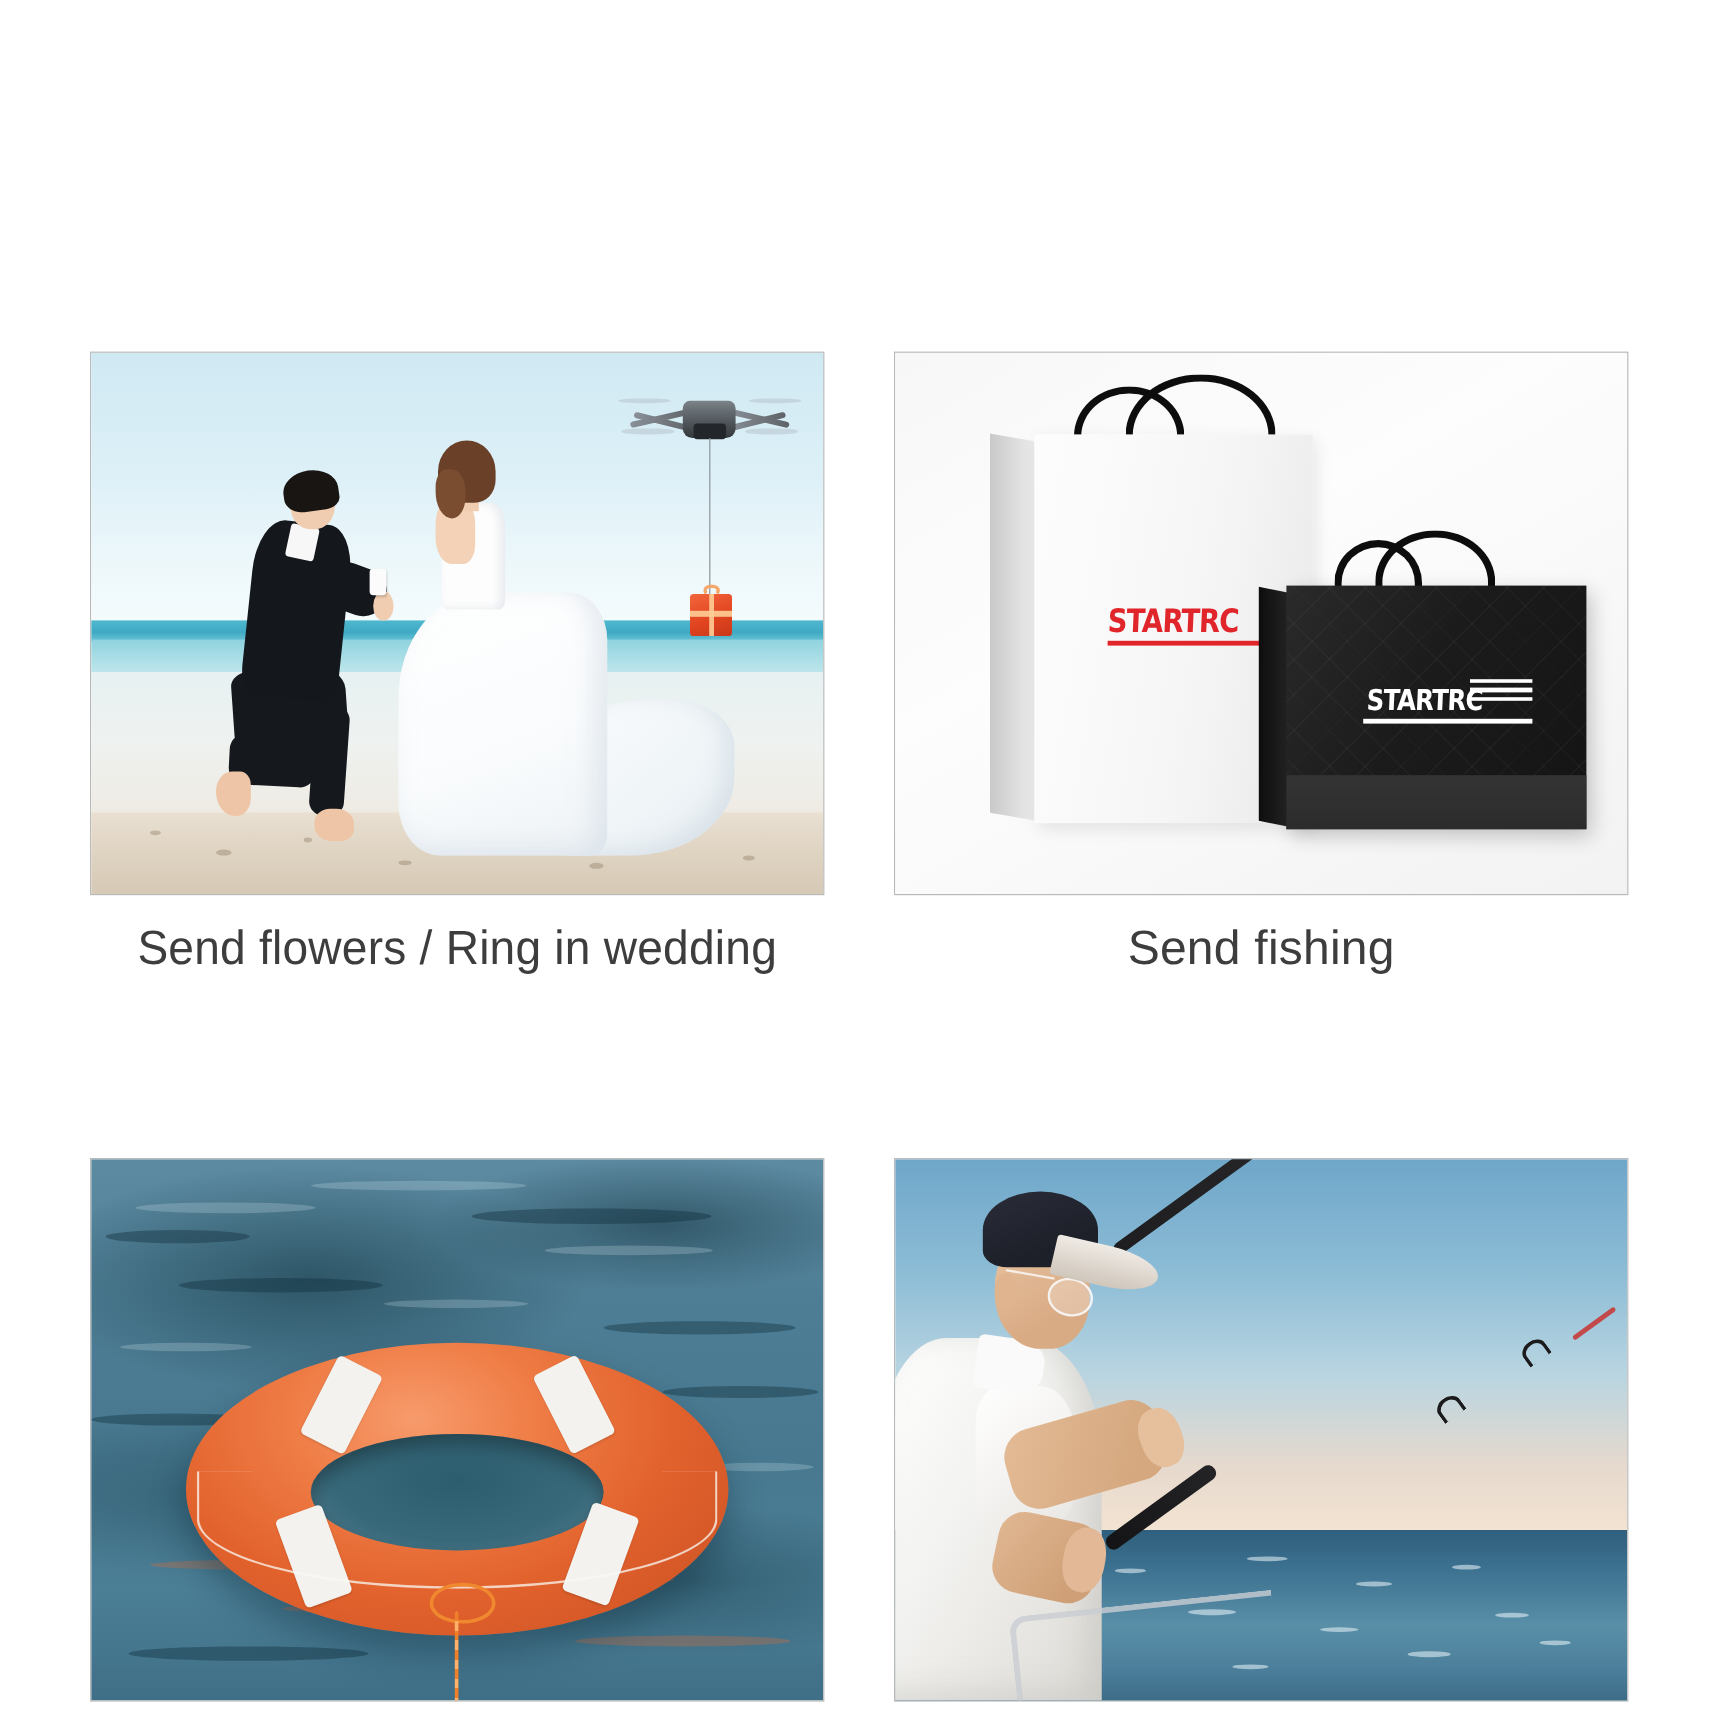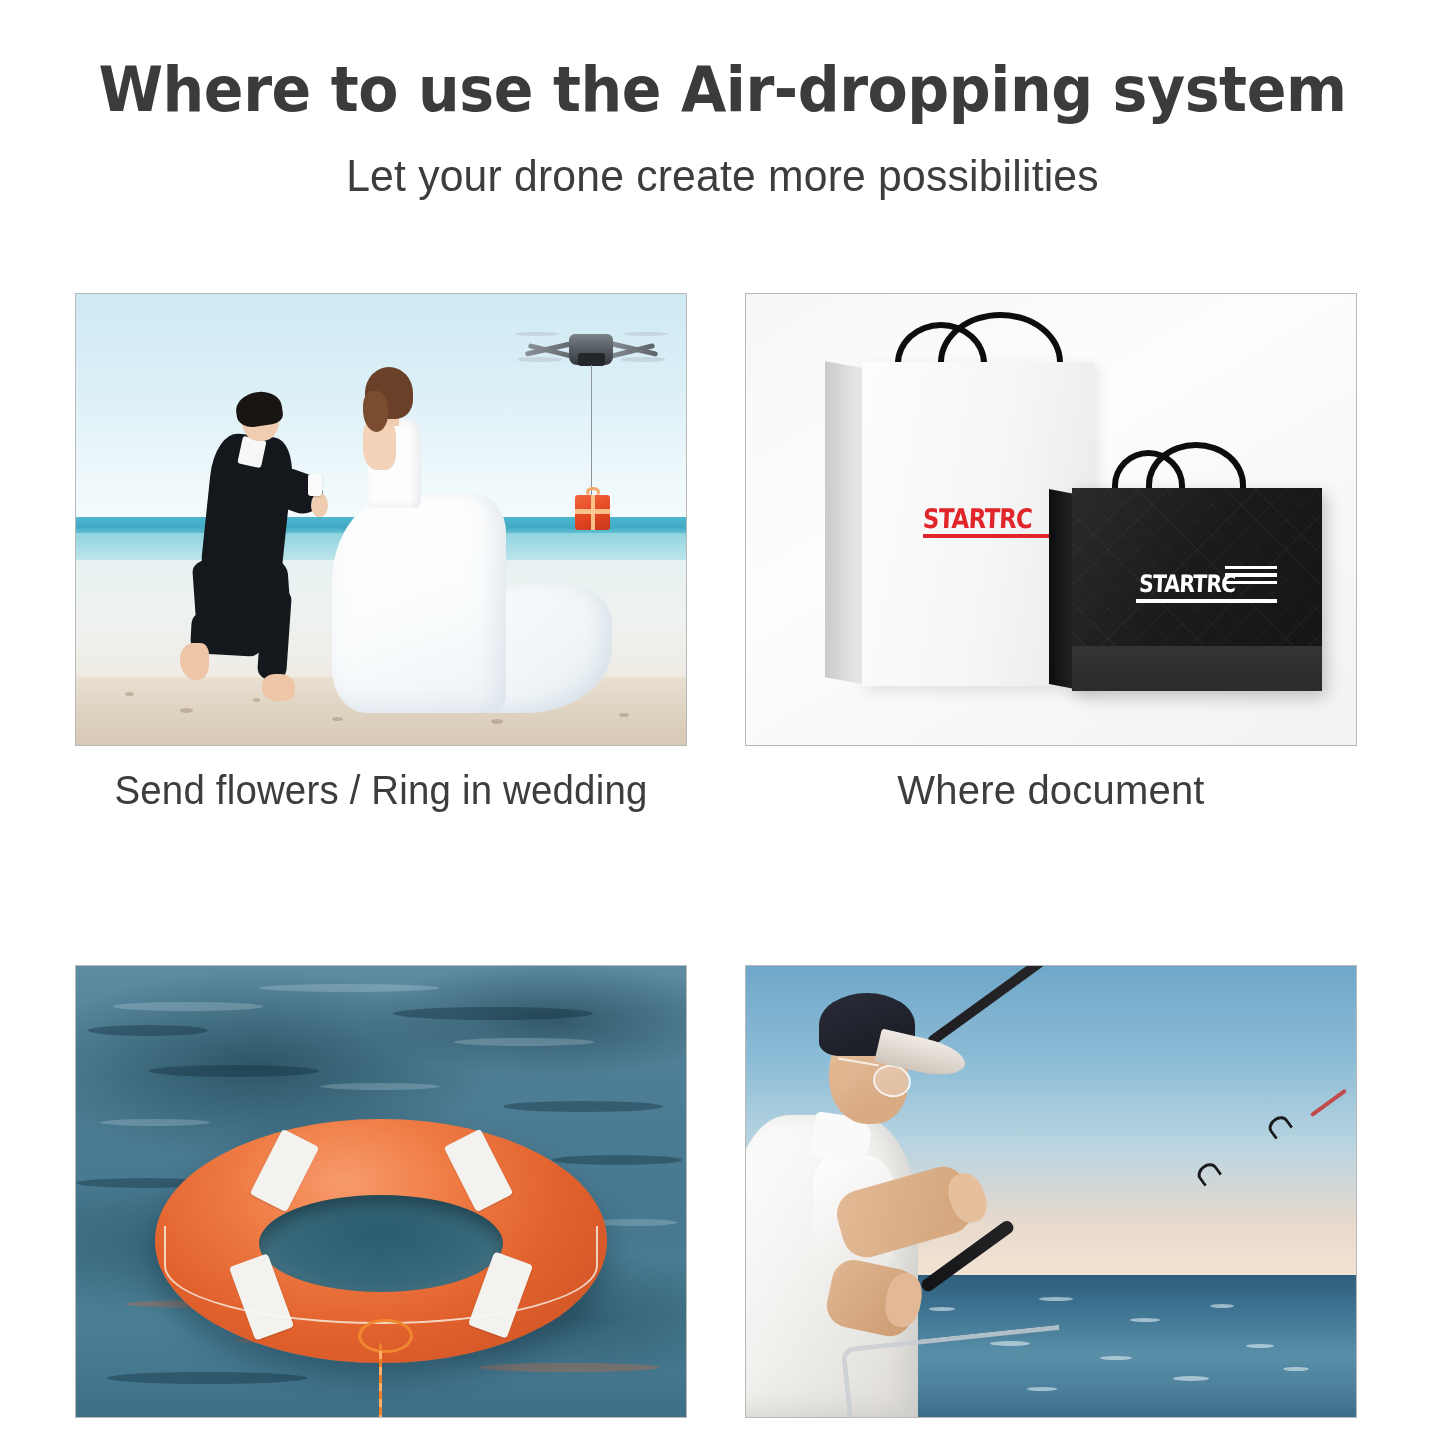--- a/index.html
+++ b/index.html
@@ -362,24 +362,20 @@
   .rail { position:absolute; left:16%; bottom:0%; width:36%; height:18%;
     border-left:5px solid rgba(200,205,210,.8);
     border-top:5px solid rgba(200,205,210,.8);
     border-radius:14px 0 0 0; transform:rotate(-6deg); }
 </style>
 </head>
 <body>
 
 <div class="page">
 
-  <div class="header">
-    <div class="title">Where to use the Air-dropping system</div>
-    <div class="subtitle">Let your drone create more possibilities</div>
-  </div>
 
   <div class="grid">
 
     <div class="cell">
       <div class="photo-frame">
         <div class="photo">
           <div class="sky"></div>
           <div class="sea-far"></div>
           <div class="sea-mid"></div>
           <div class="wet-sand"></div>
@@ -471,21 +467,21 @@
 
           <div class="logo-white">STARTRC</div>
           <div class="logo-white-underline"></div>
           <div class="logo-white-bars">
               <i></i>
               <i></i>
               <i></i>
             </div>
         </div>
       </div>
-      <div class="caption">Where document</div>
+      <div class="caption">Send fishing</div>
     </div>
 
     <div class="cell r2">
       <div class="photo-frame">
         <div class="photo">
           <div class="water">
             <span class="ripple" style="left:6%;top:8%;width:150px;height:9px;"></span>
             <span class="dripple" style="left:2%;top:13%;width:120px;height:11px;"></span>
             <span class="ripple" style="left:30%;top:4%;width:180px;height:8px;"></span>
             <span class="dripple" style="left:52%;top:9%;width:200px;height:13px;"></span>

